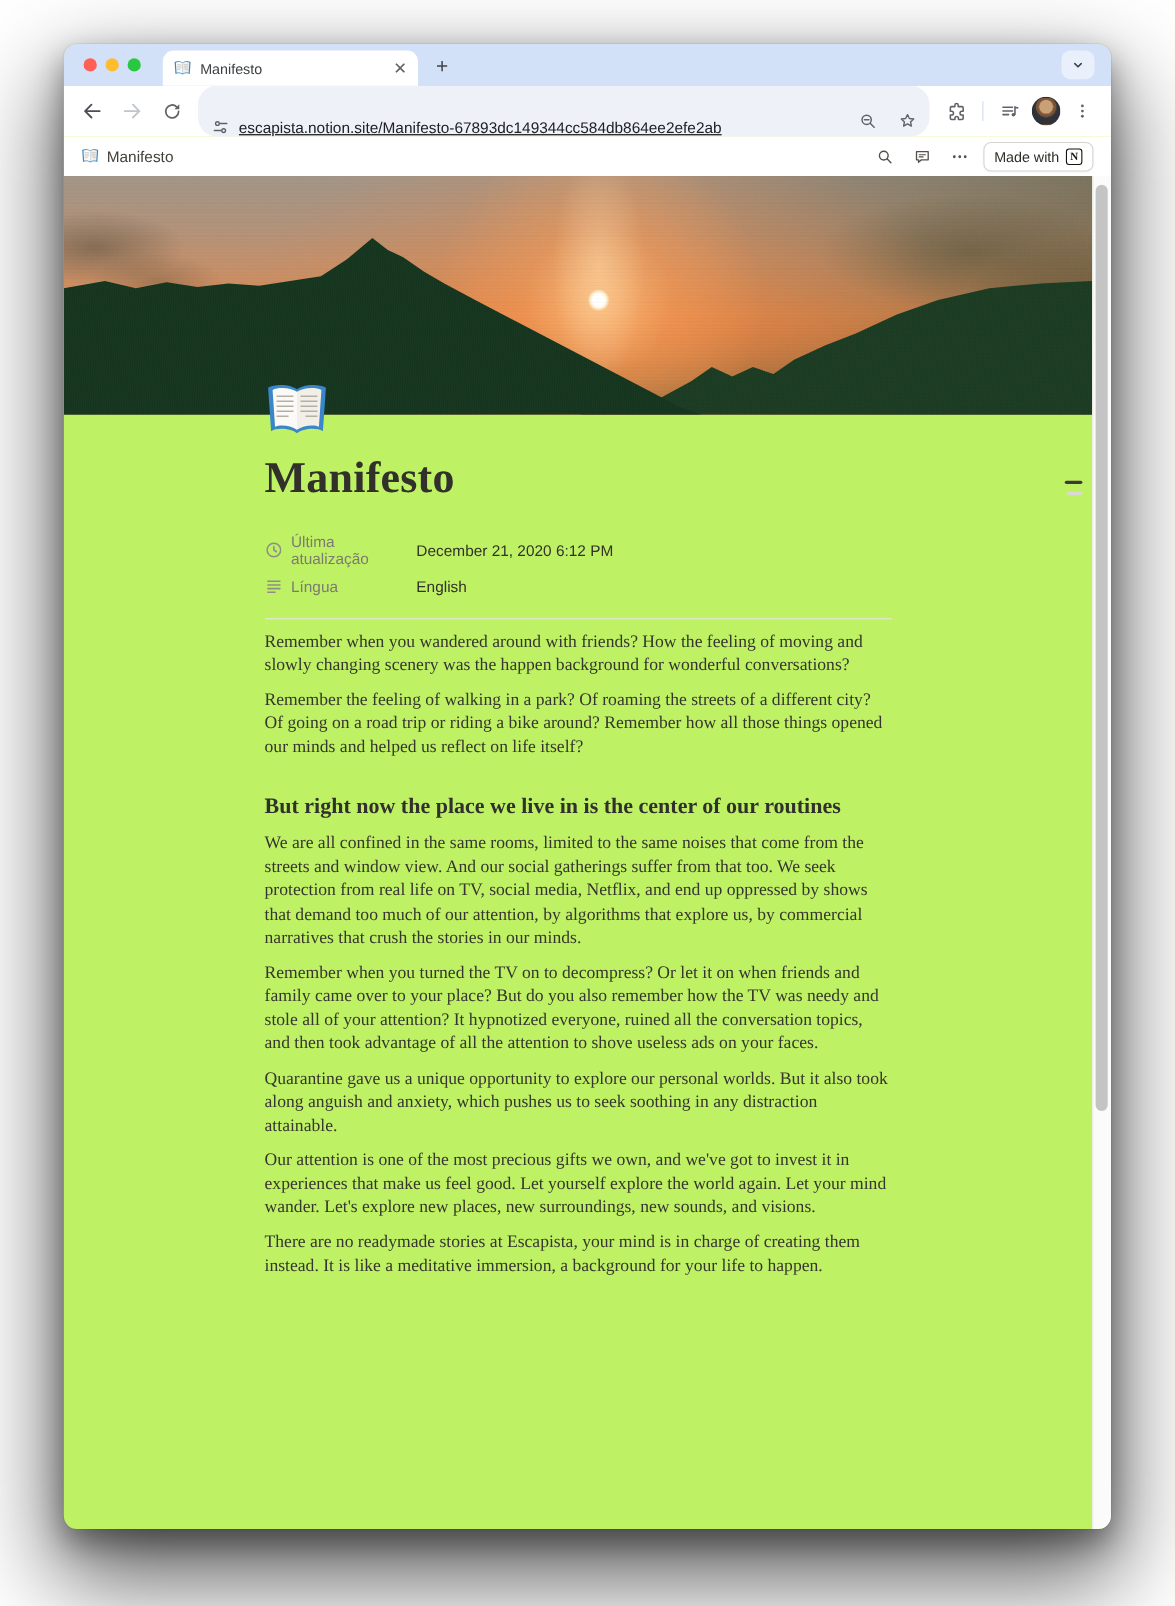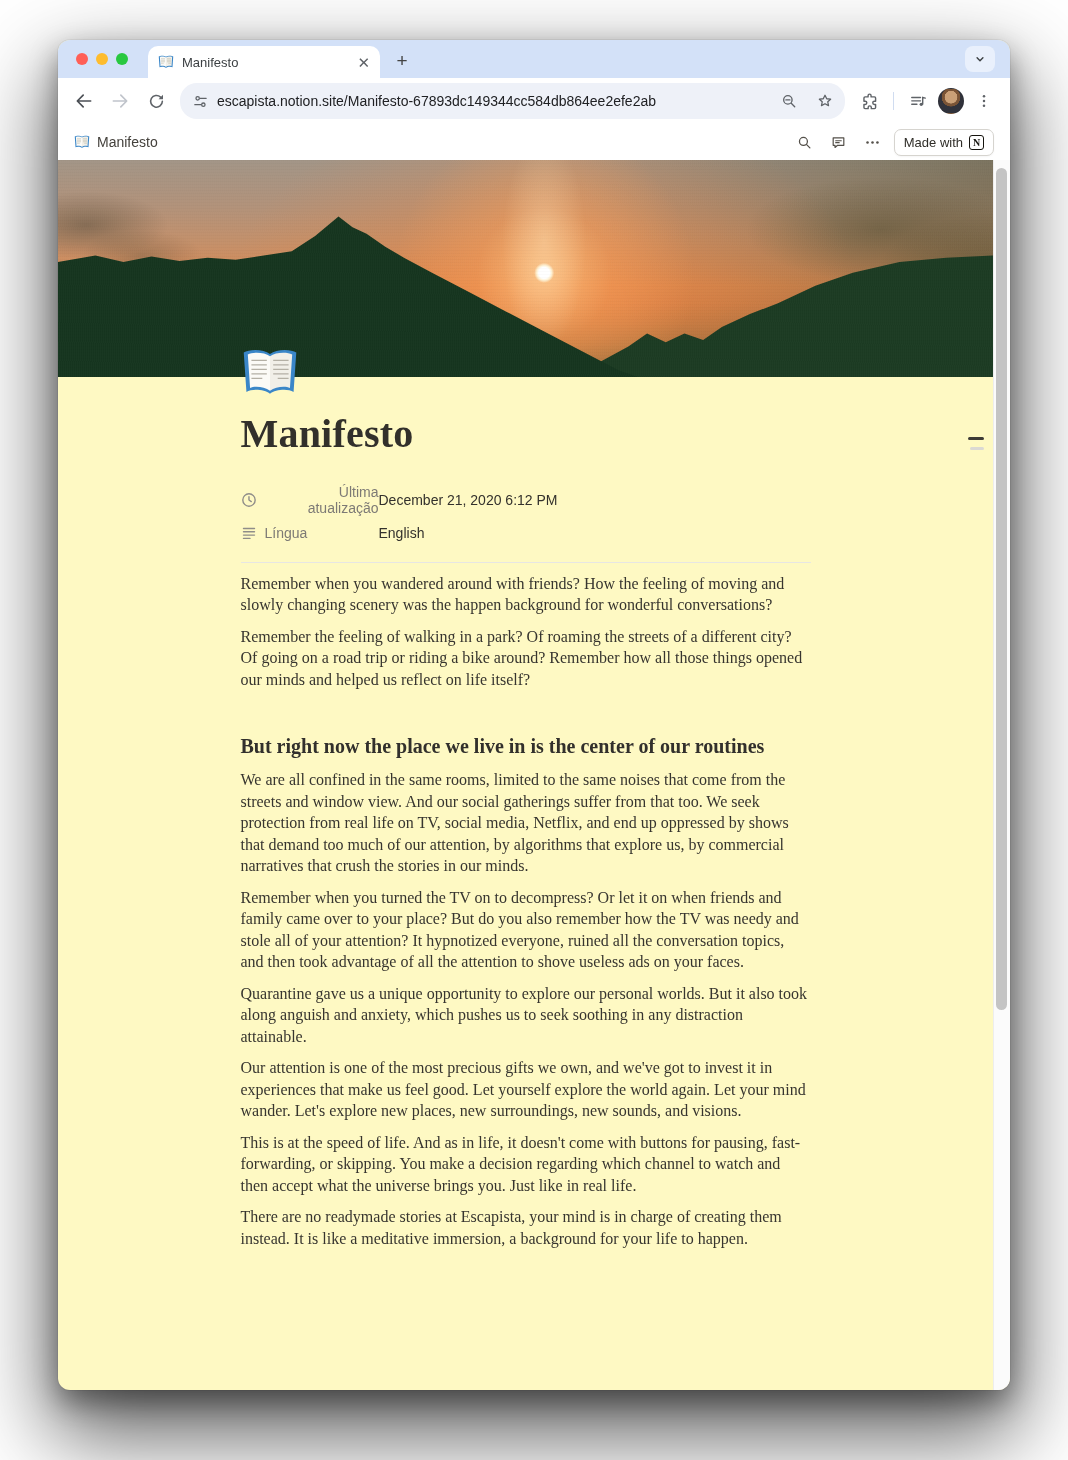--- a/index.html
+++ b/index.html
@@ -1,43 +1,43 @@
 <!DOCTYPE html>
 <html><head>
 <meta charset="utf-8">
 <style>
   html,body{margin:0;padding:0;width:1068px;height:1460px;overflow:hidden;background:#ffffff;
     font-family:"Liberation Sans",sans-serif;}
   *{box-sizing:border-box;}
 
   
   .window{position:absolute;left:58px;top:40px;width:952px;height:1350px;border-radius:12px;
-    overflow:hidden;background:#fef9c3;
+    overflow:hidden;background:#bef264;
     box-shadow:0 0 0 1px rgba(0,0,0,.05),0 12px 28px rgba(0,0,0,.38),0 38px 85px 8px rgba(0,0,0,.62);}
 
   
   .tabstrip{height:38px;background:#d3e1f8;display:flex;align-items:flex-end;position:relative;}
   .lights{display:flex;gap:8px;align-items:center;position:absolute;left:18px;top:0;height:38px;}
   .light{width:12px;height:12px;border-radius:50%;}
   .light.red{background:#ff5f57;}
   .light.yellow{background:#febc2e;}
   .light.green{background:#28c840;}
   .tab{margin-left:90px;width:232px;height:32px;background:#fff;border-radius:10px 10px 0 0;
     display:flex;align-items:center;padding:0 10px;gap:8px;}
   .tab-title{font-size:13px;color:#3c4043;flex:1;white-space:nowrap;overflow:hidden;}
   .tab-close{color:#5f6368;font-size:15px;line-height:1;cursor:default;}
   .newtab{width:28px;height:28px;margin:0 0 3px 8px;display:grid;place-items:center;color:#444;font-size:19px;border-radius:50%;}
   .tabsearch{position:absolute;right:15px;top:6px;width:30px;height:26px;border-radius:8px;background:#e9f0fc;
     display:grid;place-items:center;}
 
   
   .toolbar{height:46px;background:#fff;display:flex;align-items:center;padding:0 10px;gap:4px;}
   .tbtn{width:32px;height:32px;display:grid;place-items:center;border-radius:50%;flex:none;}
-  .omnibox{flex:1;height:36px;margin:0 4px;background:#eef1f8;border-radius:17px;display:flex;align-items:center;
-    padding:0 6px 0 12px;gap:8px;min-width:0;}
+  .omnibox{flex:1;height:46px;margin:0 4px;background:#eef1f8;border-radius:17px;display:flex;align-items:flex-end;
+    padding:0 6px 0 12px;gap:8px;min-width:0;text-decoration:underline;}
   .url{font-size:14px;color:#202124;white-space:nowrap;overflow:hidden;flex:1;}
   .sep{width:1px;height:18px;background:#d0dcf0;margin:0 4px;flex:none;}
   .avatar{width:26px;height:26px;border-radius:50%;flex:none;
     background:radial-gradient(circle at 50% 34%,#caa077 0 31%,#7a5436 33% 46%,#30323b 48% 100%);
     border:1px solid rgba(0,0,0,.08);}
 
   
   .notionbar{height:36px;background:#fff;display:flex;align-items:center;padding:0 16px;gap:8px;}
   .crumb{display:flex;align-items:center;gap:7px;}
   .crumb-label{font-size:14px;color:#44413c;}
@@ -76,26 +76,26 @@
     repeating-linear-gradient(0deg, rgba(0,0,0,.035) 0 1px, rgba(255,255,255,0) 1px 3px),
     repeating-linear-gradient(93deg, rgba(255,255,255,.03) 0 1px, rgba(0,0,0,0) 1px 2px);}
 
   
   .pagecol{width:570px;margin:0 auto;position:relative;color:#37352f;}
   .pageicon{width:58px;height:54px;margin-top:-30px;position:relative;z-index:2;}
   .pagetitle{font-family:"Liberation Serif",serif;font-weight:700;font-size:40px;line-height:1.15;
     color:#32302b;margin-top:10px;letter-spacing:.2px;}
   .props{margin-top:16px;display:flex;flex-direction:column;gap:2px;}
   .prow{display:flex;align-items:center;min-height:30px;}
-  .plabel{display:flex;align-items:center;gap:8px;width:138px;color:#7d7a75;font-size:14px;flex:none;text-align:right;}
+  .plabel{display:flex;align-items:center;gap:8px;width:138px;color:#7d7a75;font-size:14px;flex:none;}
   .pvalue{font-size:14px;color:#33312c;}
   .divider{height:1px;background:#e7e6e3;margin:14px 0 6px;}
   .prose{font-family:"Liberation Serif",serif;font-size:16px;line-height:21.5px;color:#37352f;}
   .prose p{margin:10px 0 0;}
-  .prose h3{font-size:20px;line-height:1.3;margin:43px 0 0;color:#32302c;font-weight:700;}
+  .prose h3{font-size:20px;line-height:1.3;margin:30px 0 0;color:#32302c;font-weight:700;}
   
   .toc{position:absolute;right:26px;top:277px;display:flex;flex-direction:column;gap:7px;align-items:flex-end;}
   .tocbar{height:3px;border-radius:2px;}
   .tocbar.b1{width:16px;background:#3d3b36;}
   .tocbar.b2{width:14px;height:2.5px;background:#dbd9d3;}
 
   svg{display:block;}
 </style>
 </head>
 <body>
@@ -293,21 +293,20 @@
         <div class="divider"></div>
 
         <div class="prose">
           <p>Remember when you wandered around with friends? How the feeling of moving and slowly changing scenery was the happen background for wonderful conversations?</p>
           <p>Remember the feeling of walking in a park? Of roaming the streets of a different city? Of going on a road trip or riding a bike around? Remember how all those things opened our minds and helped us reflect on life itself?</p>
           <h3>But right now the place we live in is the center of our routines</h3>
           <p>We are all confined in the same rooms, limited to the same noises that come from the streets and window view. And our social gatherings suffer from that too. We seek protection from real life on TV, social media, Netflix, and end up oppressed by shows that demand too much of our attention, by algorithms that explore us, by commercial narratives that crush the stories in our minds.</p>
           <p>Remember when you turned the TV on to decompress? Or let it on when friends and family came over to your place? But do you also remember how the TV was needy and stole all of your attention? It hypnotized everyone, ruined all the conversation topics, and then took advantage of all the attention to shove useless ads on your faces.</p>
           <p>Quarantine gave us a unique opportunity to explore our personal worlds. But it also took along anguish and anxiety, which pushes us to seek soothing in any distraction attainable.</p>
           <p>Our attention is one of the most precious gifts we own, and we've got to invest it in experiences that make us feel good. Let yourself explore the world again. Let your mind wander. Let's explore new places, new surroundings, new sounds, and visions.</p>
-          <p>This is at the speed of life. And as in life, it doesn't come with buttons for pausing, fast-forwarding, or skipping. You make a decision regarding which channel to watch and then accept what the universe brings you. Just like in real life.</p>
           <p>There are no readymade stories at Escapista, your mind is in charge of creating them instead. It is like a meditative immersion, a background for your life to happen.</p>
         </div>
       </div>
 
       <div class="toc">
         <span class="tocbar b1"></span>
         <span class="tocbar b2"></span>
       </div>
     </div>
 

